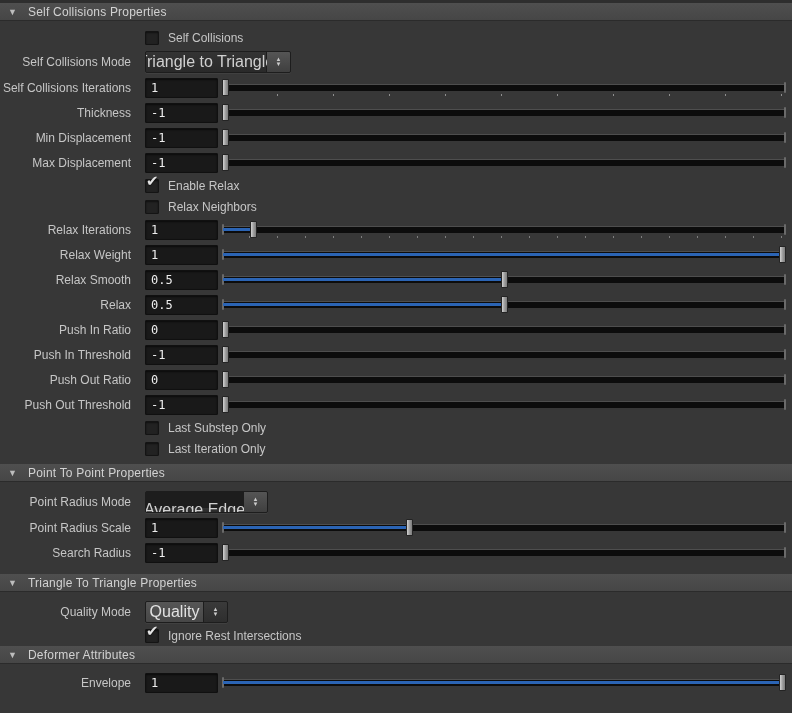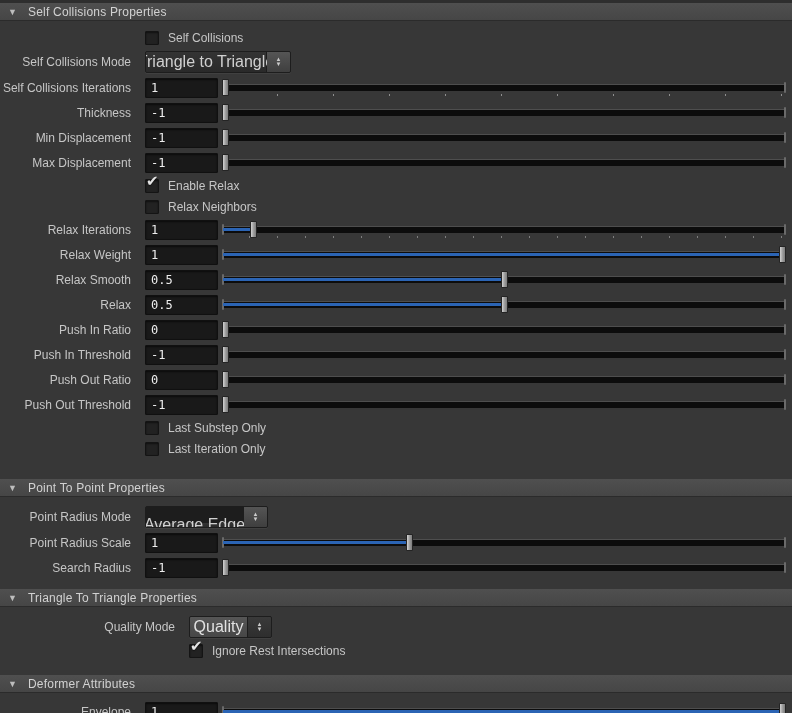--- a/index.html
+++ b/index.html
@@ -16,23 +16,23 @@
     border-bottom:1px solid #2b2b2b;
     color:#d2d2d2;font-size:12px;
     padding-left:8px;box-sizing:border-box;
     cursor:default;
   }
   .section-header .tri{
     font-size:9px;color:#bdbdbd;width:14px;display:inline-block;
   }
   .section-header .title{margin-left:6px;letter-spacing:.2px;}
   .section-body{padding-top:6px;}
-  .sec1{padding-bottom:20px;}
+  .sec1{padding-bottom:5px;}
   .sec2{padding-bottom:9px;}
-  .sec3{padding-bottom:14px;margin-left:44px;}
+  .sec3{}
   .sec4{}
 
   .row{display:flex;align-items:center;height:25px;}
   .row.cb{height:21px;}
   .row.dd{height:27px;}
   .label{
     width:131px;text-align:right;margin-right:14px;
     font-size:12px;color:#c6c6c6;white-space:nowrap;flex:none;
   }
   .spacer-label{width:131px;margin-right:14px;flex:none;}

